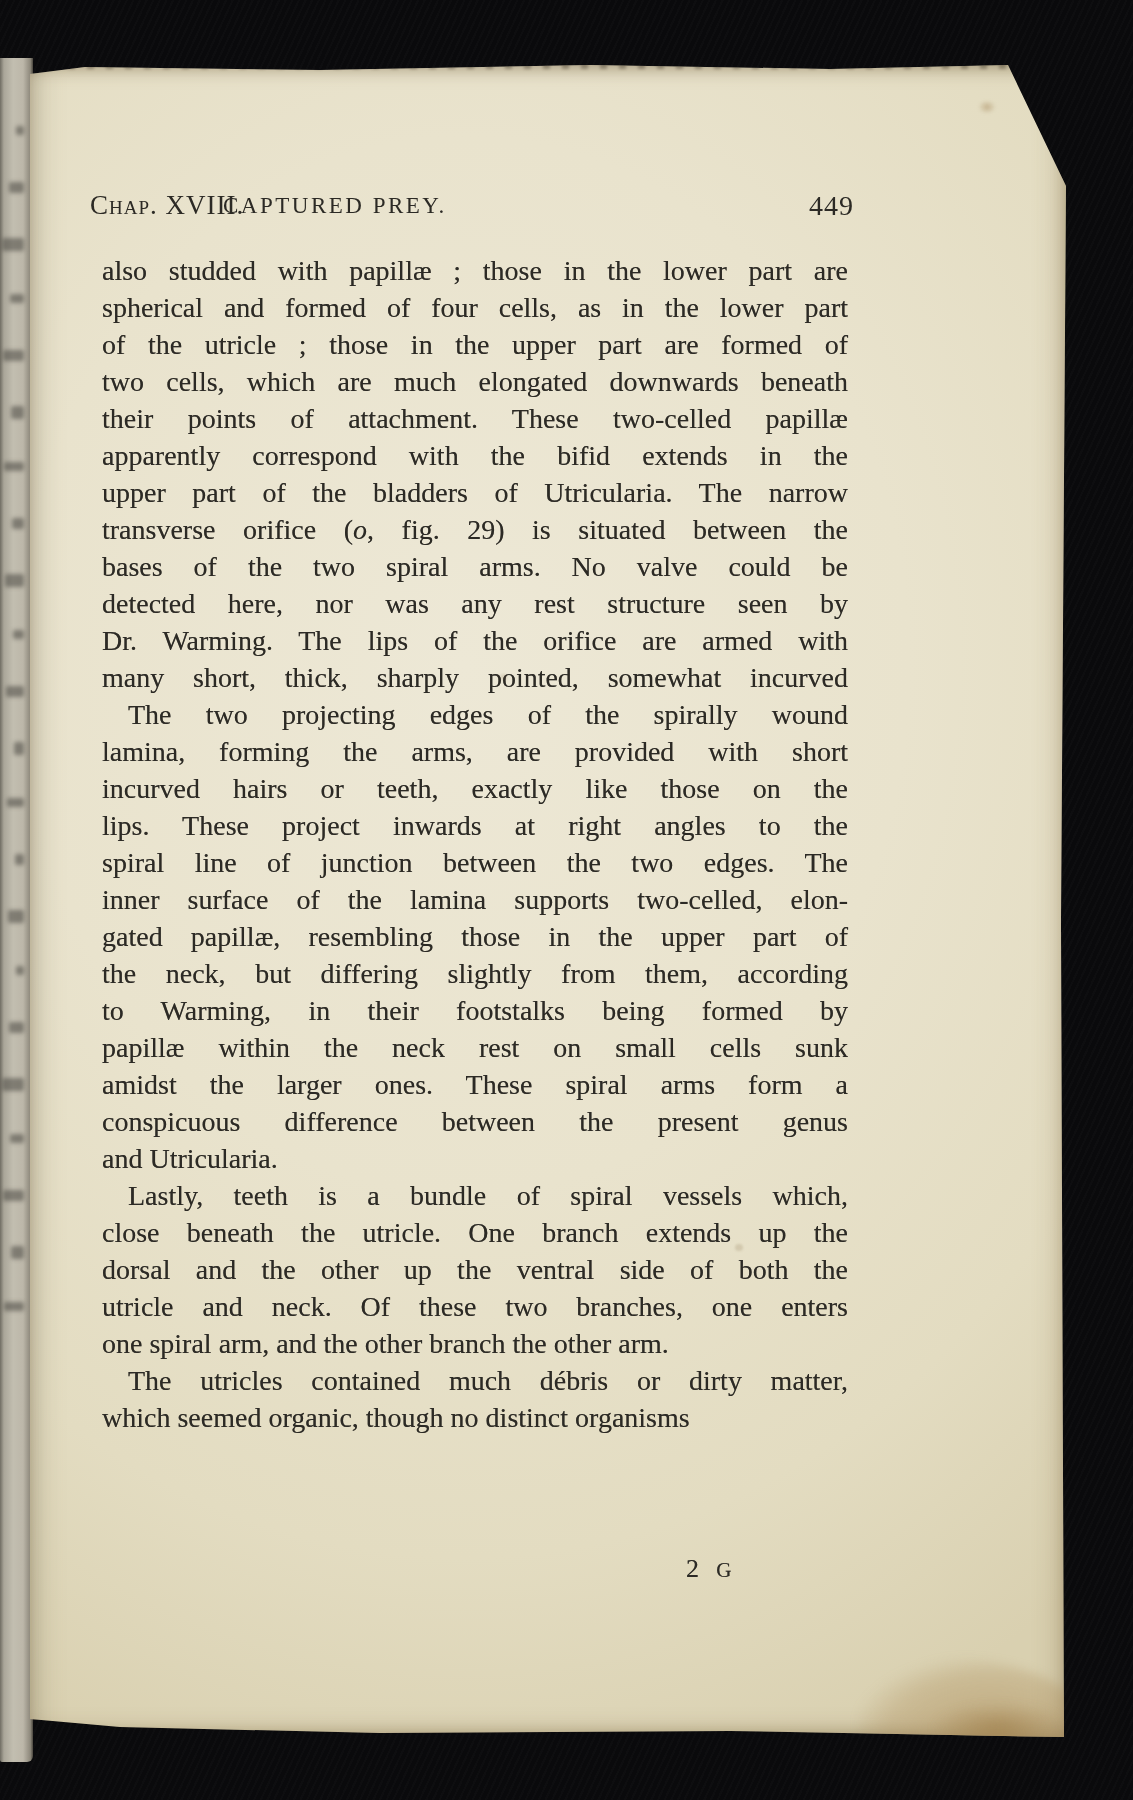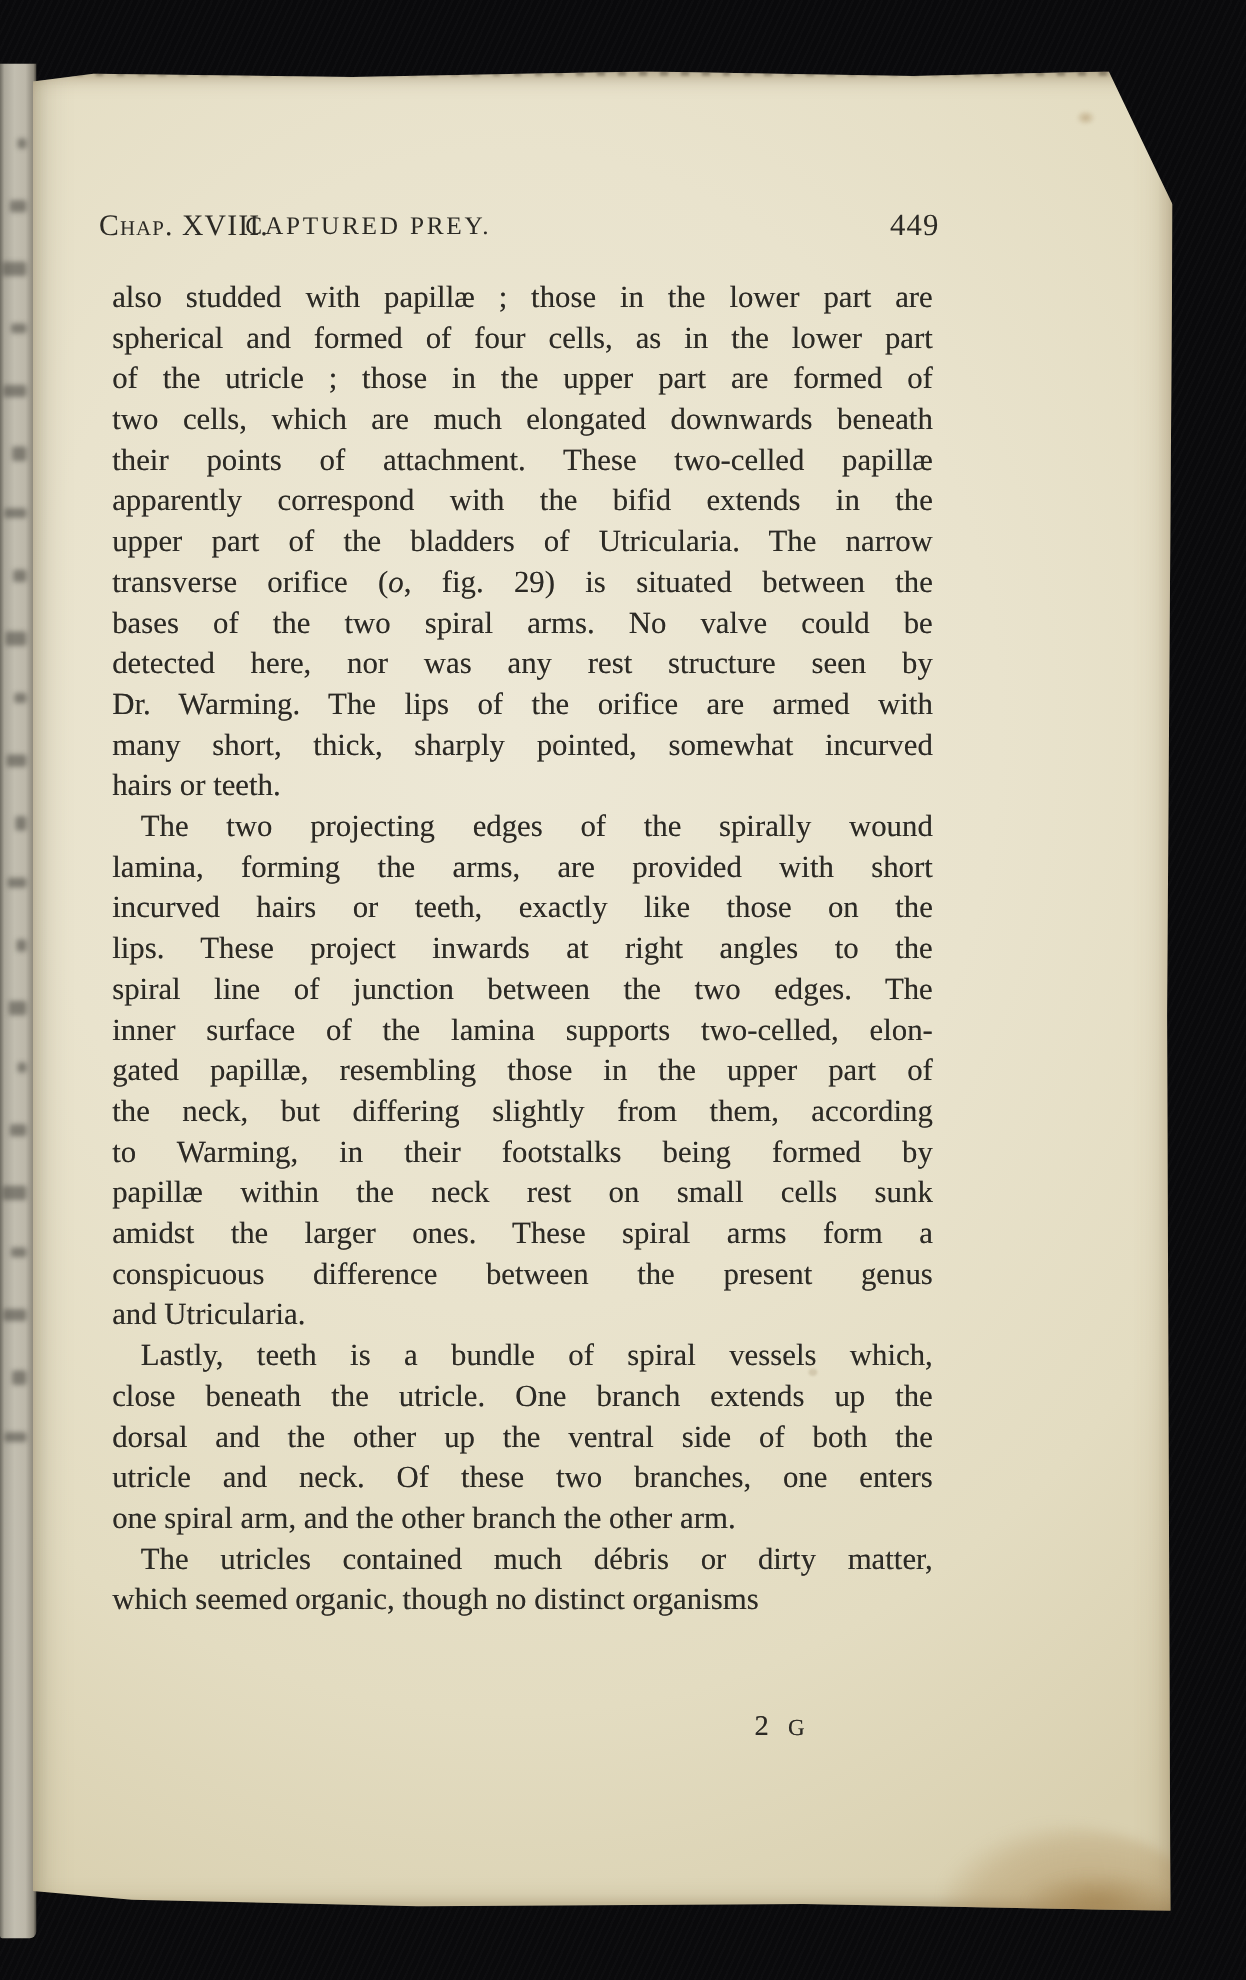--- a/index.html
+++ b/index.html
@@ -131,21 +131,20 @@
         <div class="line"><span>of the utricle ; those in the upper part are formed of</span></div>
         <div class="line"><span>two cells, which are much elongated downwards beneath</span></div>
         <div class="line"><span>their points of attachment. These two-celled papillæ</span></div>
         <div class="line"><span>apparently correspond with the bifid extends in the</span></div>
         <div class="line"><span>upper part of the bladders of Utricularia. The narrow</span></div>
         <div class="line"><span>transverse orifice (</span><i>o</i><span>, fig. 29) is situated between the</span></div>
         <div class="line"><span>bases of the two spiral arms. No valve could be</span></div>
         <div class="line"><span>detected here, nor was any rest structure seen by</span></div>
         <div class="line"><span>Dr. Warming. The lips of the orifice are armed with</span></div>
         <div class="line"><span>many short, thick, sharply pointed, somewhat incurved</span></div>
-        <div class="line para-end"><span>hairs or teeth.</span></div>
         <div class="line indent"><span>The two projecting edges of the spirally wound</span></div>
         <div class="line"><span>lamina, forming the arms, are provided with short</span></div>
         <div class="line"><span>incurved hairs or teeth, exactly like those on the</span></div>
         <div class="line"><span>lips. These project inwards at right angles to the</span></div>
         <div class="line"><span>spiral line of junction between the two edges. The</span></div>
         <div class="line"><span>inner surface of the lamina supports two-celled, elon-</span></div>
         <div class="line"><span>gated papillæ, resembling those in the upper part of</span></div>
         <div class="line"><span>the neck, but differing slightly from them, according</span></div>
         <div class="line"><span>to Warming, in their footstalks being formed by</span></div>
         <div class="line"><span>papillæ within the neck rest on small cells sunk</span></div>

